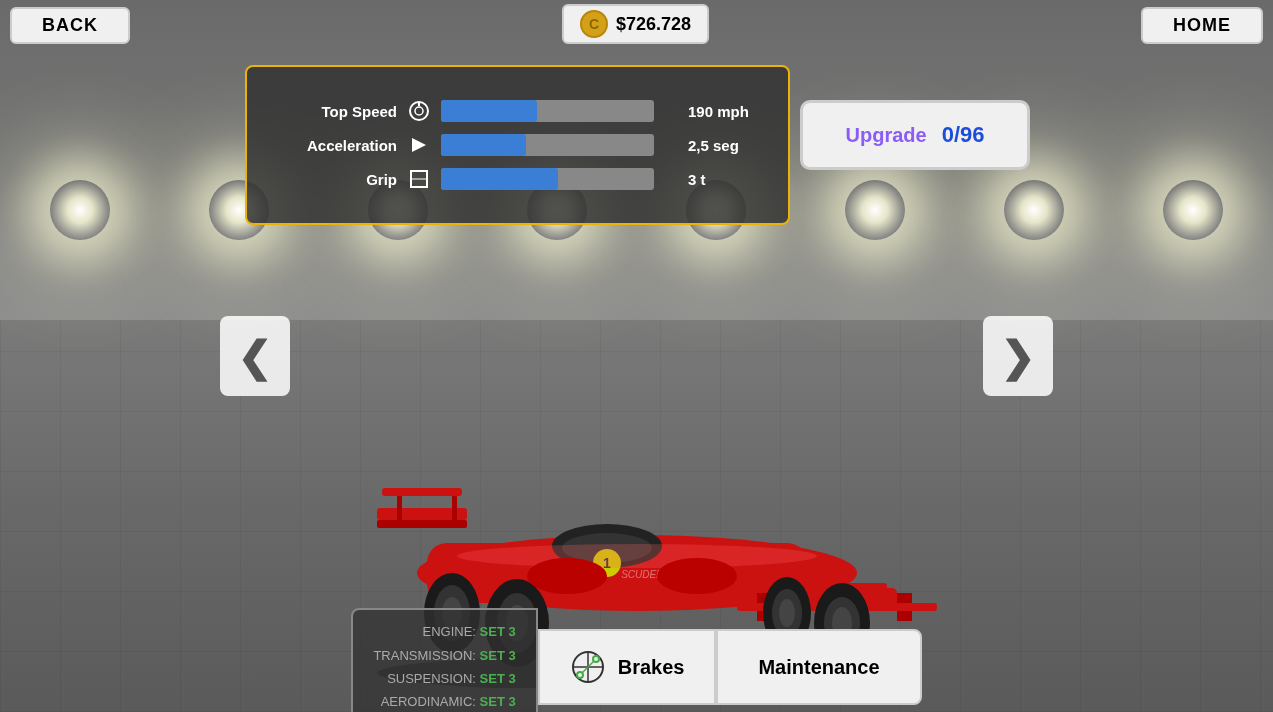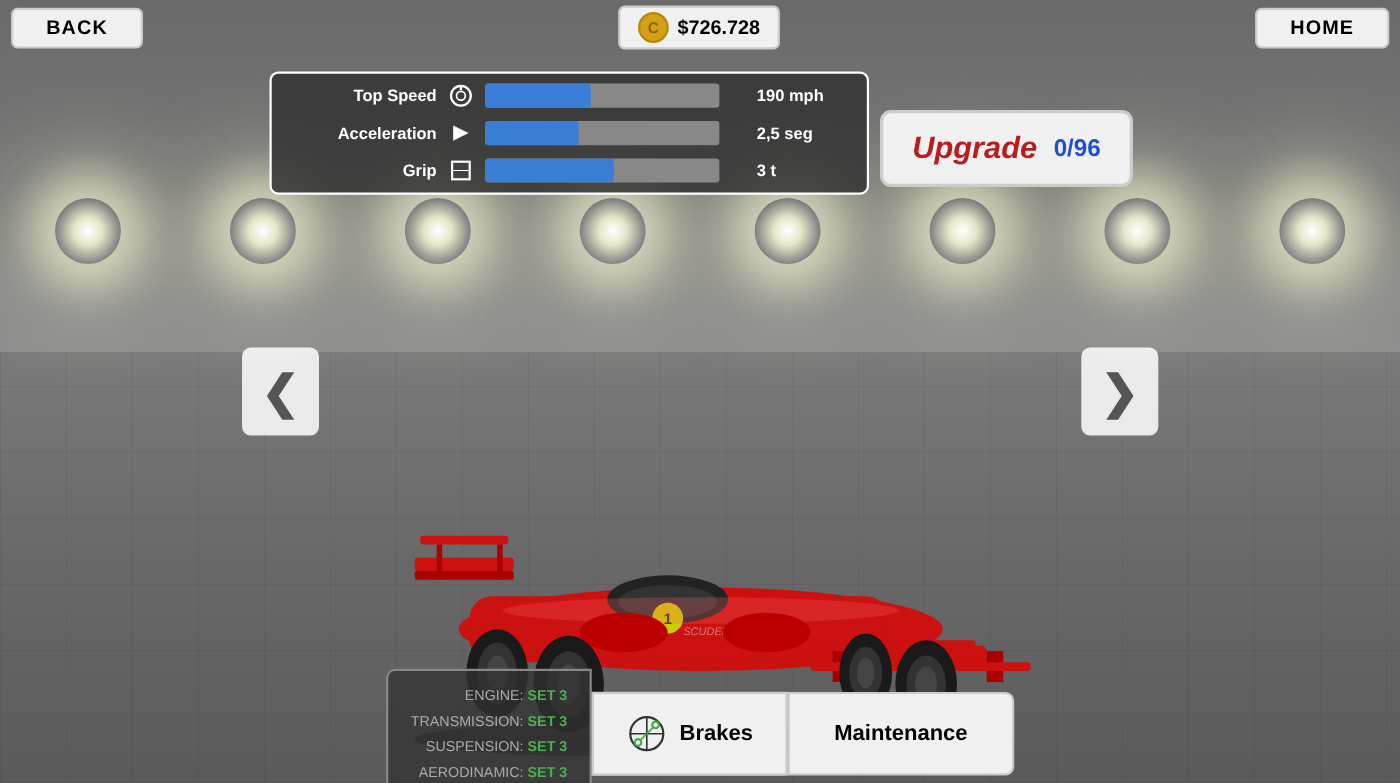--- a/index.html
+++ b/index.html
@@ -54,21 +54,21 @@
 
     
     .top-bar {
       position: absolute;
       top: 0; left: 0;
       width: 100%;
       height: 50px;
       background: transparent;
       z-index: 10;
       display: flex;
-      align-items: center;
+      align-items: flex-end;
       justify-content: space-between;
       padding: 6px 10px;
     }
 
     .btn-back, .btn-home {
       background: #f0f0f0;
       border: 2px solid #ccc;
       border-radius: 6px;
       padding: 6px 30px;
       font-size: 18px;
@@ -103,23 +103,23 @@
       border: 2px solid #b8860b;
     }
 
     
     .stats-panel {
       position: absolute;
       top: 65px;
       left: 245px;
       width: 545px;
       background: rgba(50, 50, 50, 0.85);
-      border: 2px solid #ffffff;
+      border: 2px solid #eab308;
       border-radius: 8px;
-      padding: 8px 20px;
+      padding: 32px 20px;
       z-index: 10;
     }
 
     .stat-row {
       display: flex;
       align-items: center;
       margin-bottom: 10px;
       gap: 10px;
     }
 
@@ -177,24 +177,23 @@
       border-radius: 10px;
       z-index: 10;
       display: flex;
       align-items: center;
       justify-content: center;
       gap: 15px;
       cursor: pointer;
     }
 
     .upgrade-label {
-      font-size: 28px;
-      font-style: italic;
-      font-weight: bold;
-      color: #b91c1c;
+      font-size: 20px;
+      font-weight: bold;
+      color: #8b5cf6;
     }
 
     .upgrade-count {
       font-size: 22px;
       font-weight: bold;
       color: #1d4ed8;
     }
 
     
     .nav-arrow {

